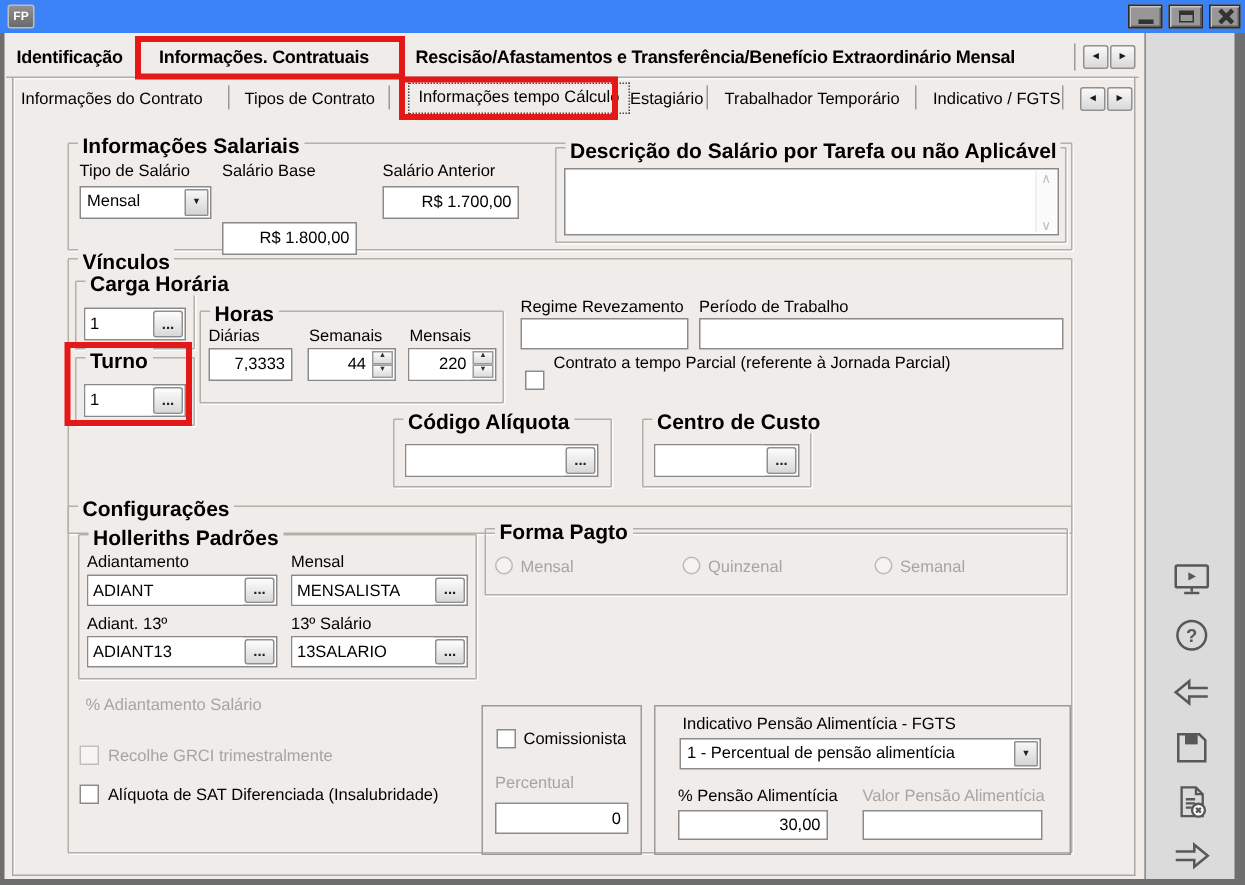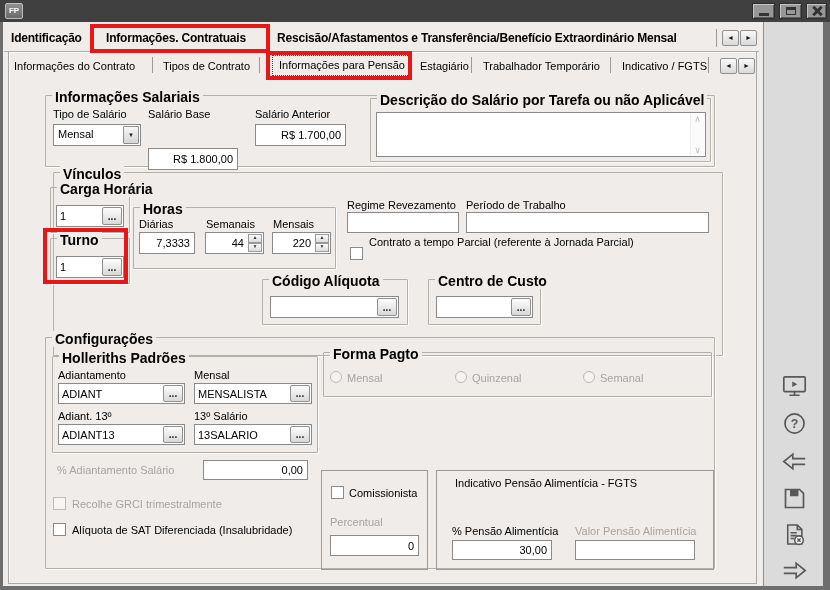--- a/index.html
+++ b/index.html
@@ -1,18 +1,18 @@
 <!DOCTYPE html>
 <html><head>
 <meta charset="utf-8">
 <style>
   * { box-sizing: border-box; margin: 0; padding: 0; }
   body { background:#fff; font-family:"Liberation Sans",sans-serif; }
   .window { position:relative; width:830px; height:590px; background:#6e6e6e; overflow:hidden; }
-  .titlebar { position:absolute; left:0; top:0; width:830px; height:22px; background:#404040; }
+  .titlebar { position:absolute; left:0; top:0; width:830px; height:22px; background:#3b82f6; }
   .appicon { position:absolute; left:5px; top:3px; width:18px; height:16px;
     background:linear-gradient(#909090,#6a6a6a); border:1px solid #bdbdbd; border-radius:2px;
     color:#fff; font:bold 8px/14px "Liberation Sans",sans-serif; text-align:center; }
   .wtitle { position:absolute; left:29px; top:0; height:22px; line-height:22px; color:#fff; font-size:12px; white-space:nowrap; }
   .wbtn { position:absolute; top:3px; width:23px; height:16px; background:#979797; border:1px solid #2d2d2d;
     box-shadow:inset 1px 1px 0 #c6c6c6, inset -1px -1px 0 #5e5e5e; display:flex; align-items:center; justify-content:center; cursor:default; }
   .g-min { width:10px; height:3px; background:#333; margin-top:7px; }
   .g-max { width:10px; height:8px; border:1px solid #333; border-top-width:3px; }
   .g-close { position:relative; width:10px; height:10px; }
   .g-close::before,.g-close::after { content:""; position:absolute; left:4px; top:-1px; width:3px; height:12px; background:#333; }
@@ -87,21 +87,21 @@
   <div class="tab1" style="left:277px">Rescisão/Afastamentos e Transferência/Benefício Extraordinário Mensal</div>
   <div class="tsep" style="left:716px;top:29px;height:18px"></div>
   <div class="tarrow" style="left:722px;top:30px">◄</div>
   <div class="tarrow" style="left:740px;top:30px">►</div>
   <div class="hline" style="left:4px;top:51px;width:755px"></div>
 
   <div class="tab2" style="left:14px">Informações do Contrato</div>
   <div class="tsep" style="left:152px;top:57px;height:16px"></div>
   <div class="tab2" style="left:163px">Tipos de Contrato</div>
   <div class="tsep" style="left:259px;top:57px;height:16px"></div>
-  <div class="tab2 sel" style="left:272px">Informações para Pensão</div>
+  <div class="tab2 sel" style="left:272px">Informações tempo Cálculo</div>
   <div class="tab2" style="left:420px">Estagiário</div>
   <div class="tsep" style="left:471px;top:57px;height:16px"></div>
   <div class="tab2" style="left:483px">Trabalhador Temporário</div>
   <div class="tsep" style="left:610px;top:57px;height:16px"></div>
   <div class="tab2" style="left:622px">Indicativo / FGTS</div>
   <div class="tsep" style="left:708px;top:57px;height:16px"></div>
   <div class="tarrow" style="left:720px;top:58px">◄</div>
   <div class="tarrow" style="left:738px;top:58px">►</div>
 
   <div class="grp" style="left:45px;top:95px;width:670px;height:72px">
@@ -120,21 +120,21 @@
   <div class="grp" style="left:370px;top:98px;width:341px;height:64px">
     <span class="grp-t">Descrição do Salário por Tarefa ou não Aplicável</span>
   </div>
   <div class="descbox" style="left:376px;top:112px;width:330px;height:45px">
     <div class="vscroll">
       <span>∧</span>
       <span>∨</span>
     </div>
   </div>
 
-  <div class="grp" style="left:53px;top:172px;width:670px;height:184px">
+  <div class="grp" style="left:45px;top:172px;width:670px;height:184px">
     <span class="grp-t">Vínculos</span>
   </div>
 
   <div class="grp" style="left:50px;top:187px;width:80px;height:46px">
     <span class="grp-t">Carga Horária</span>
   </div>
   <div class="fld" style="left:56px;top:205px;width:68px;height:22px">
     <input class="fin" readonly="" value="1" style="">
     <button class="dots">...</button>
   </div>
@@ -215,21 +215,20 @@
     <input class="fin" readonly="" value="ADIANT13" style="">
     <button class="dots">...</button>
   </div>
   <div class="lbl" style="left:194px;top:410px">13º Salário</div>
   <div class="fld" style="left:194px;top:424px;width:118px;height:21px">
     <input class="fin" readonly="" value="13SALARIO" style="">
     <button class="dots">...</button>
   </div>
 
   <div class="lbl dis" style="left:57px;top:464px">% Adiantamento Salário</div>
-  <input class="txt ta-r" style="left: 203px; top: 460px; width: 105px; height: 20px;" readonly="" value="0,00">
 
   <span class="chk dis" style="left:53px;top:497px"></span>
   <div class="lbl dis" style="left:72px;top:498px">Recolhe GRCI trimestralmente</div>
 
   <span class="chk" style="left:53px;top:523px"></span>
   <div class="lbl" style="left:72px;top:524px">Alíquota de SAT Diferenciada (Insalubridade)</div>
 
   <div class="grp" style="left:323px;top:352px;width:389px;height:45px">
     <span class="grp-t">Forma Pagto</span>
   </div>
@@ -241,20 +240,24 @@
   <div class="lbl dis" style="left:600px;top:372px">Semanal</div>
 
   <div class="panel" style="left:321px;top:470px;width:107px;height:100px"></div>
   <span class="chk" style="left:331px;top:486px"></span>
   <div class="lbl" style="left:349px;top:487px">Comissionista</div>
   <div class="lbl dis" style="left:330px;top:516px">Percentual</div>
   <input class="txt ta-r" style="left: 330px; top: 535px; width: 89px; height: 21px;" readonly="" value="0">
 
   <div class="panel" style="left:436px;top:470px;width:278px;height:100px"></div>
   <div class="lbl" style="left:455px;top:477px">Indicativo Pensão Alimentícia - FGTS</div>
+  <div class="fld" style="left:453px;top:492px;width:241px;height:21px">
+    <span class="ctext">1 - Percentual de pensão alimentícia</span>
+    <span class="cbtn">▼</span>
+  </div>
   <div class="lbl" style="left:452px;top:525px">% Pensão Alimentícia</div>
   <input class="txt ta-r" style="left: 452px; top: 540px; width: 100px; height: 20px;" readonly="" value="30,00">
   <div class="lbl dis" style="left:575px;top:525px">Valor Pensão Alimentícia</div>
   <input class="txt" style="left: 575px; top: 540px; width: 120px; height: 20px;" readonly="" value="">
 
   <div class="toolstrip"></div>
   <div class="tool" style="top:372px">
     <svg width="27" height="27" viewBox="0 0 24 24" stroke="#585858" stroke-width="1.5" fill="none">
       <rect x="2.5" y="3.5" width="19" height="13" rx="1"></rect>
       <path d="M10 7.5 L14.5 10 L10 12.5 Z" fill="#585858" stroke="none"></path>

